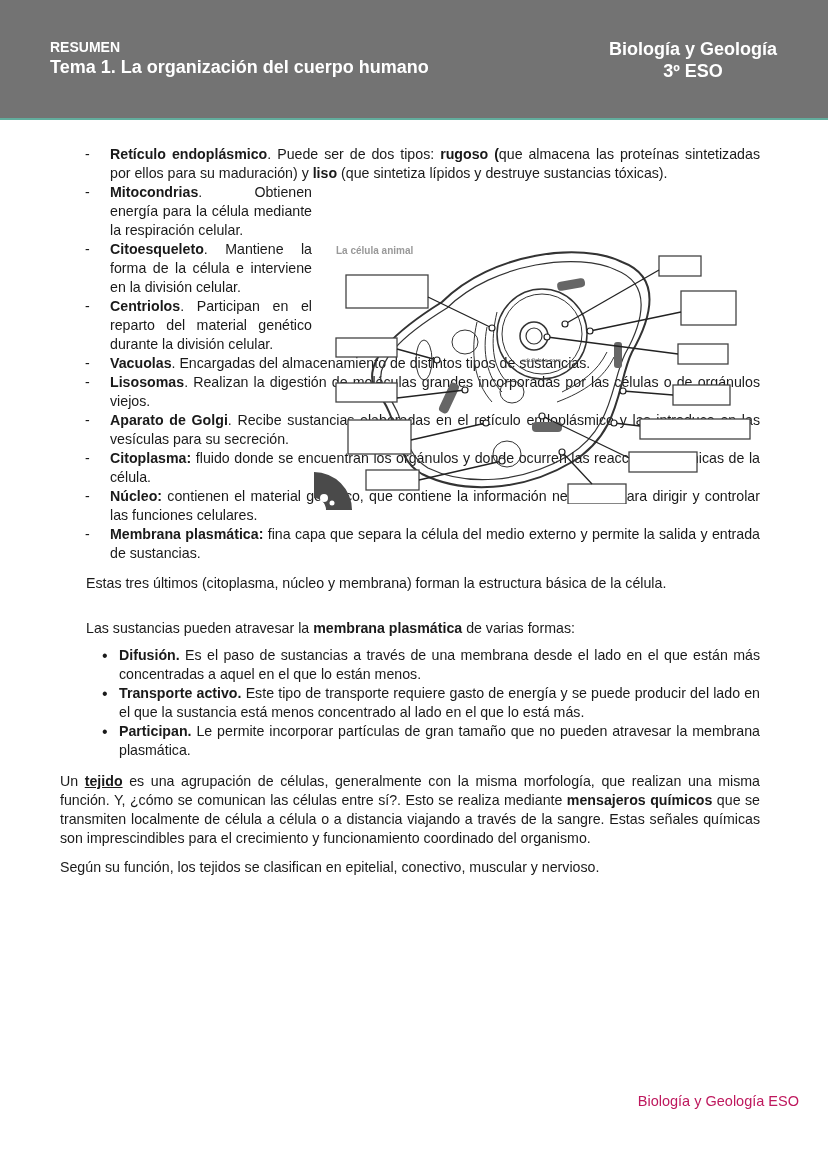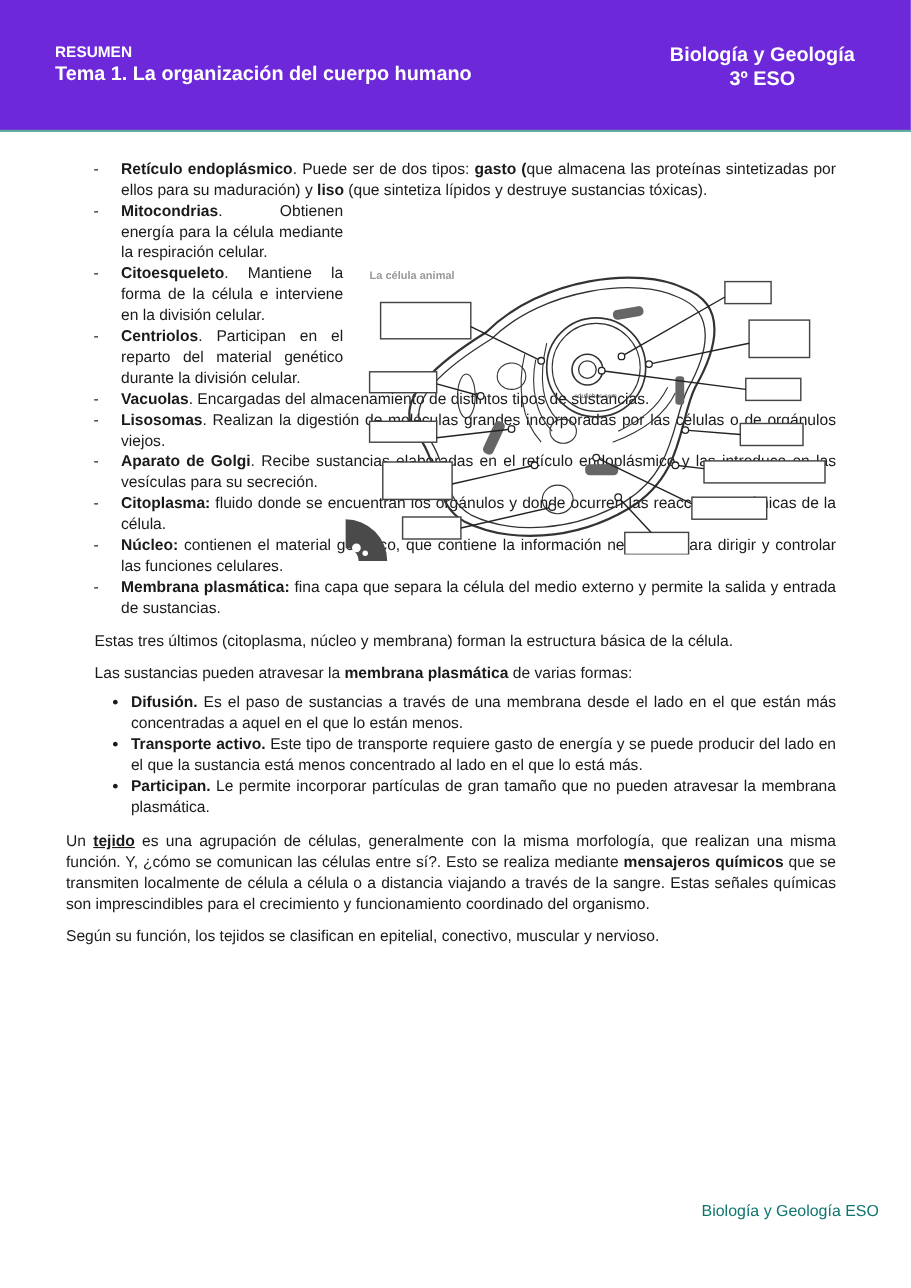--- a/index.html
+++ b/index.html
@@ -1,18 +1,18 @@
 <!DOCTYPE html>
 <html><head>
 <meta charset="utf-8">
 <style>
   html, body { margin:0; padding:0; }
   body { width:828px; height:1171px; background:#ffffff; position:relative; overflow:hidden;
          font-family:"Liberation Sans", sans-serif; color:#1a1a1a; }
-  .header { position:absolute; left:0; top:0; width:828px; height:118px; background:#6d28d9;
+  .header { position:absolute; left:0; top:0; width:828px; height:118px; background:#737373;
             border-bottom:2px solid #62ad9d; }
   .hdr-left { position:absolute; left:50px; top:39px; color:#fff; font-weight:bold; }
   .hdr-small { font-size:14px; line-height:17px; }
   .hdr-title { font-size:18px; line-height:22px; }
   .hdr-right { position:absolute; right:51px; top:38px; color:#fff; font-weight:bold; text-align:center;
                font-size:18px; line-height:22px; }
   .content { position:absolute; left:60px; top:136px; width:700px; font-size:14.2px; line-height:19px; }
   p { margin:0; text-align:justify; }
   .u { text-decoration:underline; font-weight:bold; }
   b { font-weight:bold; }
@@ -20,53 +20,53 @@
   ul.dash li { position:relative; text-align:justify; }
   ul.dash li:before { content:"-"; position:absolute; left:-25px; top:0; }
   .narrow { width:202px; }
   .after-list { margin-top:11px; padding-left:26px; }
   ul.bullet { list-style:none; margin:8px 0 0 0; padding:0 0 0 59px; }
   ul.bullet li { position:relative; text-align:justify; }
   ul.bullet li:before { content:"•"; position:absolute; left:-17px; top:0; font-size:16px; }
   .para-gap { margin-top:10px; }
   .diagram { position:absolute; left:322px; top:242px; width:440px; height:262px; }
   .overlay-icon { position:absolute; left:314px; top:470px; width:40px; height:40px; }
-  .footer { position:absolute; right:29px; top:1093px; font-size:14.5px; color:#0f766e; }
+  .footer { position:absolute; right:29px; top:1093px; font-size:14.5px; color:#be185d; }
 </style>
 </head>
 <body>
 
 <div class="header">
   <div class="hdr-left">
     <div class="hdr-small">RESUMEN</div>
     <div class="hdr-title">Tema 1. La organización del cuerpo humano</div>
   </div>
   <div class="hdr-right">
     <div>Biología y Geología</div>
     <div>3º ESO</div>
   </div>
 </div>
 
 <div class="content">
 
   <ul class="dash">
-    <li><b>Retículo endoplásmico</b><span>. </span><span>Puede ser de dos tipos: </span><b>gasto (</b><span>que almacena las proteínas sintetizadas por ellos para su maduración) y </span><b>liso</b><span> (que sintetiza lípidos y destruye sustancias tóxicas).</span></li>
+    <li><b>Retículo endoplásmico</b><span>. </span><span>Puede ser de dos tipos: </span><b>rugoso (</b><span>que almacena las proteínas sintetizadas por ellos para su maduración) y </span><b>liso</b><span> (que sintetiza lípidos y destruye sustancias tóxicas).</span></li>
     <li class="narrow"><b>Mitocondrias</b><span>. </span><span>Obtienen energía para la célula mediante la respiración celular.</span></li>
     <li class="narrow"><b>Citoesqueleto</b><span>. </span><span>Mantiene la forma de la célula e interviene en la división celular.</span></li>
     <li class="narrow"><b>Centriolos</b><span>. </span><span>Participan en el reparto del material genético durante la división celular.</span></li>
     <li><b>Vacuolas</b><span>. </span><span>Encargadas del almacenamiento de distintos tipos de sustancias.</span></li>
     <li><b>Lisosomas</b><span>. </span><span>Realizan la digestión de moléculas grandes incorporadas por las células o de orgánulos viejos.</span></li>
     <li><b>Aparato de Golgi</b><span>. </span><span>Recibe sustancias elaboradas en el retículo endoplásmico y las introduce en las vesículas para su secreción.</span></li>
     <li><b>Citoplasma:</b><span> </span><span>fluido donde se encuentran los orgánulos y donde ocurren las reacciones químicas de la célula.</span></li>
     <li><b>Núcleo:</b><span> </span><span>contienen el material genético, que contiene la información necesaria para dirigir y controlar las funciones celulares.</span></li>
     <li><b>Membrana plasmática:</b><span> </span><span>fina capa que separa la célula del medio externo y permite la salida y entrada de sustancias.</span></li>
   </ul>
 
   <p class="after-list">Estas tres últimos (citoplasma, núcleo y membrana) forman la estructura básica de la célula.</p>
-  <p class="after-list" style="margin-top:10px"><span>Las sustancias pueden atravesar la </span><b>membrana plasmática</b><span> de varias formas:</span></p>
+  <p class="after-list" style="margin-top:26px"><span>Las sustancias pueden atravesar la </span><b>membrana plasmática</b><span> de varias formas:</span></p>
 
   <ul class="bullet">
     <li><b>Difusión.</b><span> Es el paso de sustancias a través de una membrana desde el lado en el que están más concentradas a aquel en el que lo están menos.</span></li>
     <li><b>Transporte activo.</b><span> Este tipo de transporte requiere gasto de energía y se puede producir del lado en el que la sustancia está menos concentrado al lado en el que lo está más.</span></li>
     <li><b>Participan.</b><span> Le permite incorporar partículas de gran tamaño que no pueden atravesar la membrana plasmática.</span></li>
   </ul>
 
   <p class="para-gap" style="margin-top:12px"><span>Un </span><span class="u">tejido</span><span> es una agrupación de células, generalmente con la misma morfología, que realizan una misma función. Y, ¿cómo se comunican las células entre sí?. Esto se realiza mediante </span><b>mensajeros químicos</b><span> que se transmiten localmente de célula a célula o a distancia viajando a través de la sangre. Estas señales químicas son imprescindibles para el crecimiento y funcionamiento coordinado del organismo.</span></p>
   <p class="para-gap">Según su función, los tejidos se clasifican en epitelial, conectivo, muscular y nervioso.</p>
 </div>

